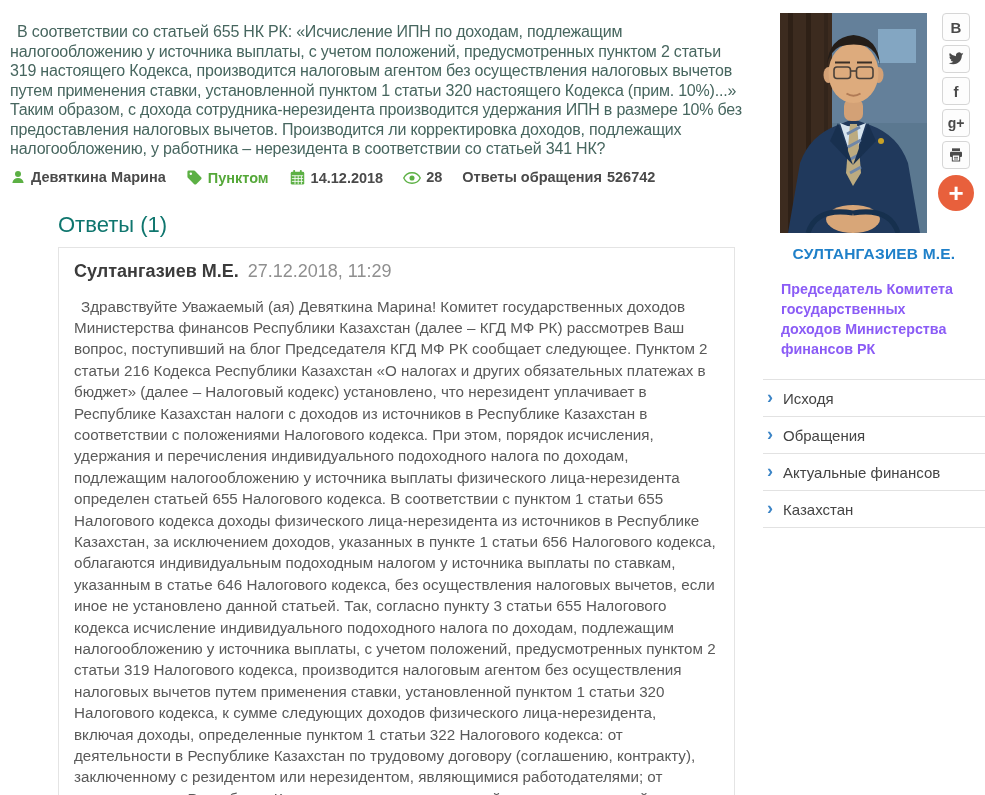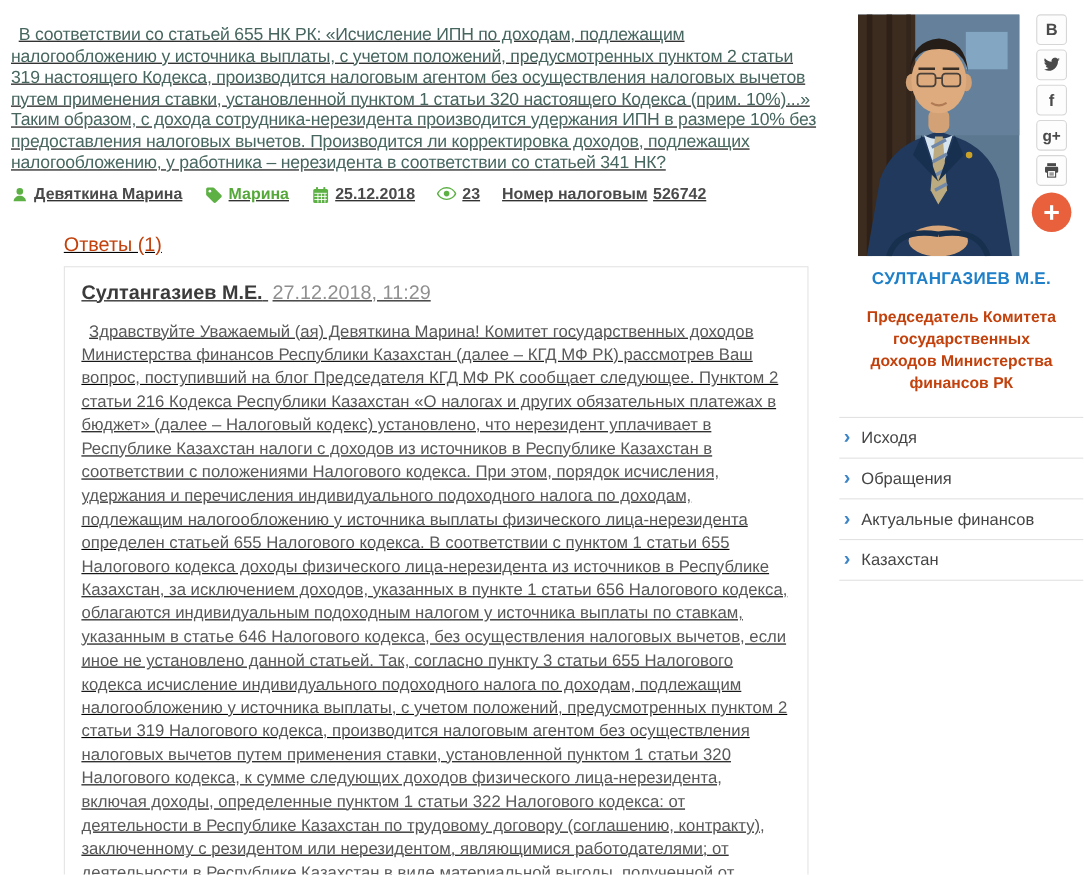--- a/index.html
+++ b/index.html
@@ -1,29 +1,29 @@
 <!DOCTYPE html>
 <html><head>
 <meta charset="utf-8">
 <style>
   * { margin:0; padding:0; box-sizing:border-box; }
   html,body { width:985px; height:795px; overflow:hidden; background:#fff;
     font-family:"Liberation Sans","DejaVu Sans",sans-serif; }
   .page { display:flex; width:985px; height:795px; }
 
   
-  .main { flex:1; min-width:0; padding:22px 12px 0 10px;text-decoration:underline; }
+  .main { flex:1; min-width:0; padding:22px 12px 0 10px; }
   .question { color:#47665f; font-size:16px; line-height:19.5px; letter-spacing:-0.2px;
     text-indent:7px; }
   .meta { display:flex; align-items:center; gap:20px; margin-top:10px;
     font-size:14.5px; font-weight:bold; color:#4a4a4a; }
-  .meta .item { display:flex; align-items:flex-start; gap:5px; white-space:nowrap; }
+  .meta .item { display:flex; align-items:flex-end; gap:5px; white-space:nowrap; }
   .meta .green { color:#55a839; }
   .meta svg { display:block; }
-  .answers-header { margin:26px 0 0 48px; color:#c2410c; font-size:18px; font-weight:normal; }
+  .answers-header { margin:26px 0 0 48px; color:#0f766e; font-size:22px; font-weight:normal; }
   .answer-panel { margin:9px 16px 0 48px; border:1px solid #e4e4e4; background:#fff;
     padding:13px 16px 18px 15px; }
   .answer-head { font-size:18px; }
   .answer-author { font-weight:bold; color:#3b3b3b; }
   .answer-time { color:#8f8f8f; margin-left:4px; }
   .answer-body { margin-top:14px; color:#595959; font-size:15.2px; line-height:21.4px;
     text-indent:7px; }
 
   
   .sidebar { width:222px; padding:13px 0 0 0; }
@@ -33,21 +33,21 @@
   .sbtn { width:28px; height:28px; border:1px solid #d6d6d6; border-radius:4px; background:#fdfdfd;
     display:flex; align-items:center; justify-content:center; margin-bottom:4px;
     color:#4a4a4a; font-weight:bold; font-size:15px; cursor:pointer; }
   .sbtn svg { display:block; }
   .sbtn.gp { font-size:14px; letter-spacing:0; }
   .share-circle { width:36px; height:36px; border-radius:50%; background:#e8603c; color:#fff;
     display:flex; align-items:center; justify-content:center; font-size:26px; font-weight:bold;
     line-height:1; margin-top:2px; cursor:pointer; }
   .profile-name { text-align:center; margin-top:12px; color:#1f80c9; font-weight:bold;
     font-size:15.5px; letter-spacing:0.2px; }
-  .profile-title { text-align:center; margin:16px 18px 0 18px; color:#c2410c; font-weight:bold;
+  .profile-title { margin:16px 18px 0 18px; color:#8b5cf6; font-weight:bold;
     font-size:14.3px; line-height:20px; }
   .nav { margin-top:20px; }
   .nav-item { display:flex; align-items:center; gap:10px; padding:8px 6px 8px 4px;
     border-top:1px solid #e2e2e2; font-size:15px; color:#444; cursor:pointer; min-height:37px; }
   .nav-item:last-child { border-bottom:1px solid #e2e2e2; }
   .chev { color:#3d85c6; font-size:18px; line-height:1; font-weight:bold; padding-bottom:2px; }
 </style>
 </head>
 <body>
 
@@ -63,40 +63,40 @@
             <circle cx="12" cy="7.5" r="4.5" fill="#5cb044"></circle>
             <path d="M3.5 21c.6-5 4.2-7.5 8.5-7.5s7.9 2.5 8.5 7.5z" fill="#5cb044"></path>
           </svg>
         <span>Девяткина Марина</span>
       </span>
       <span class="item">
         <svg width="17" height="17" viewBox="0 0 24 24">
             <path d="M21.4 11.6l-9-9A2 2 0 0 0 11 2H4a2 2 0 0 0-2 2v7c0 .55.22 1.05.59 1.41l9 9c.78.78 2.05.78 2.83 0l7-7c.78-.78.78-2.03-.02-2.81z" fill="#5cb044"></path>
             <circle cx="6.8" cy="6.8" r="1.7" fill="#fff"></circle>
           </svg>
-        <span class="green">Марина</span>
+        <span class="green">Пунктом</span>
       </span>
       <span class="item">
         <svg width="17" height="17" viewBox="0 0 24 24">
             <rect x="2.5" y="4" width="19" height="18" rx="2" fill="#5cb044"></rect>
             <rect x="6" y="1.5" width="2.6" height="5" rx="1" fill="#5cb044"></rect>
             <rect x="15.4" y="1.5" width="2.6" height="5" rx="1" fill="#5cb044"></rect>
             <path d="M4 9.5h16M4 13.5h16M4 17.5h16M8.5 9.5v12M13 9.5v12M17.5 9.5v12" stroke="#fff" stroke-width="1.2"></path>
           </svg>
-        <span>25.12.2018</span>
+        <span>14.12.2018</span>
       </span>
       <span class="item">
         <svg width="18" height="14" viewBox="0 0 24 16">
             <path d="M12 1C6.5 1 2.4 5 1 8c1.4 3 5.5 7 11 7s9.6-4 11-7c-1.4-3-5.5-7-11-7z" fill="none" stroke="#5cb044" stroke-width="1.8"></path>
             <circle cx="12" cy="8" r="3.4" fill="#5cb044"></circle>
           </svg>
-        <span>23</span>
-      </span>
-      <span class="item">
-        <span>Номер налоговым</span>
+        <span>28</span>
+      </span>
+      <span class="item">
+        <span>Ответы обращения</span>
         <span>526742</span>
       </span>
     </div>
 
     <h2 class="answers-header">Ответы (1)</h2>
 
     <div class="answer-panel">
       <div class="answer-head">
         <span class="answer-author">Султангазиев М.Е.</span>
         <span class="answer-time">27.12.2018, 11:29</span>

